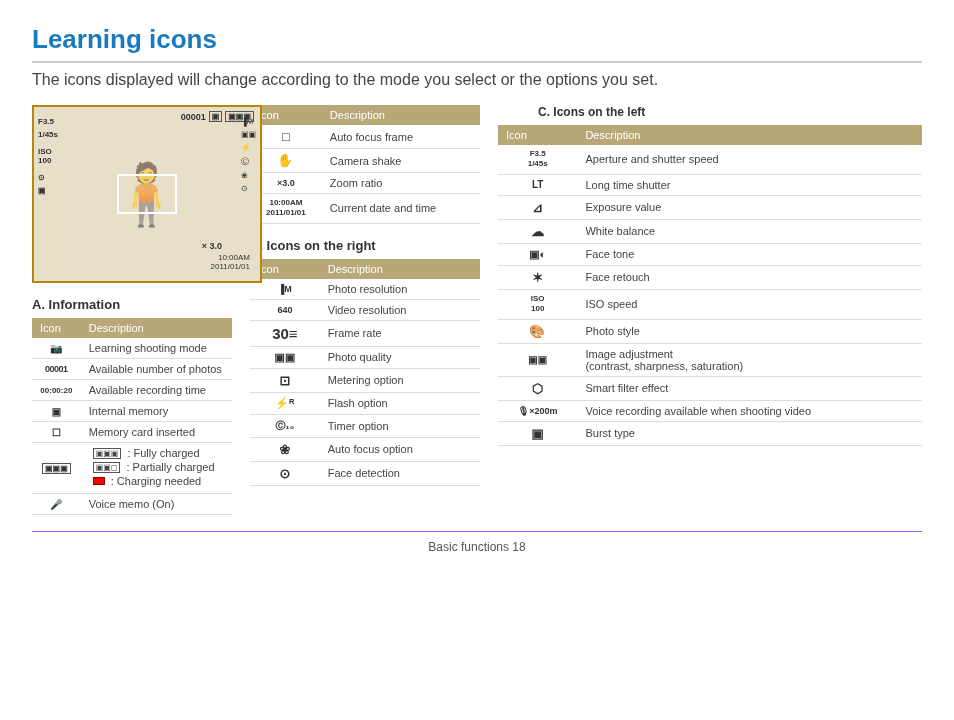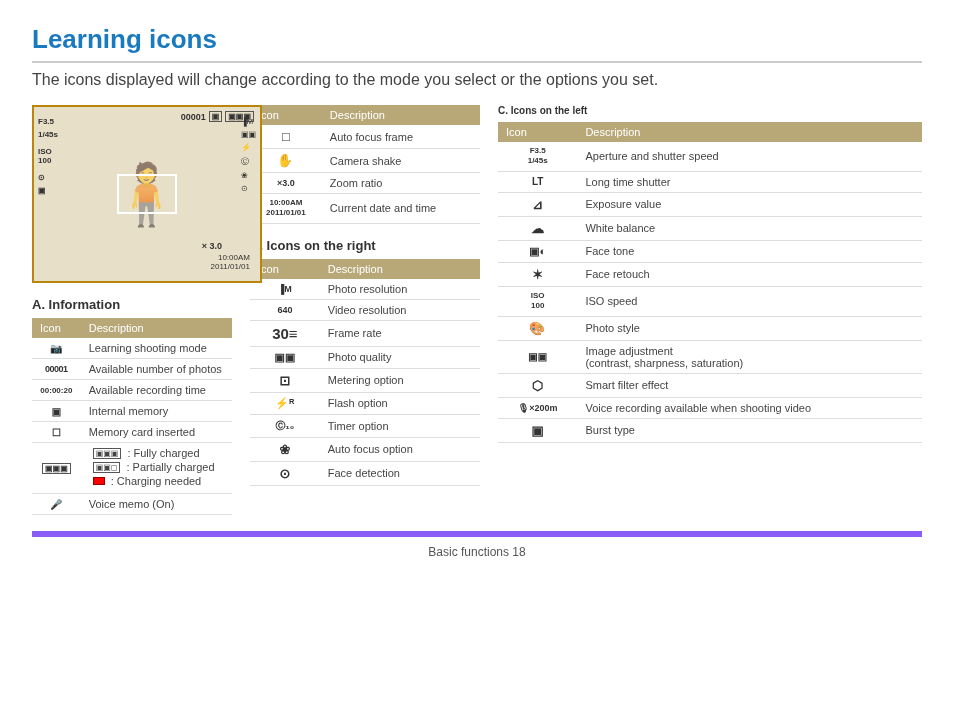--- a/index.html
+++ b/index.html
@@ -184,30 +184,31 @@
       display: flex;
       align-items: center;
       gap: 6px;
     }
 
     .footer {
       text-align: center;
       font-size: 12px;
       color: #555;
       margin-top: 16px;
-      border-top: 6px solid #8b5cf6;
+      border-top: 1px solid #8b5cf6;
       padding-top: 8px;
     }
     .red-box { display:inline-block; background:red; width:12px; height:8px; border:1px solid #900; }
 
     .c-icons-title {
-      font-size: 10px;
+      font-size: 12px;
       font-weight: bold;
       color: #333;
       margin-bottom: 6px;
+      margin-left: 40px;
     }
   </style>
 </head>
 <body>
 
 <h1>Learning icons</h1>
 <p class="subtitle">The icons displayed will change according to the mode you select or the options you set.</p>
 
 <div class="main-layout">
 

